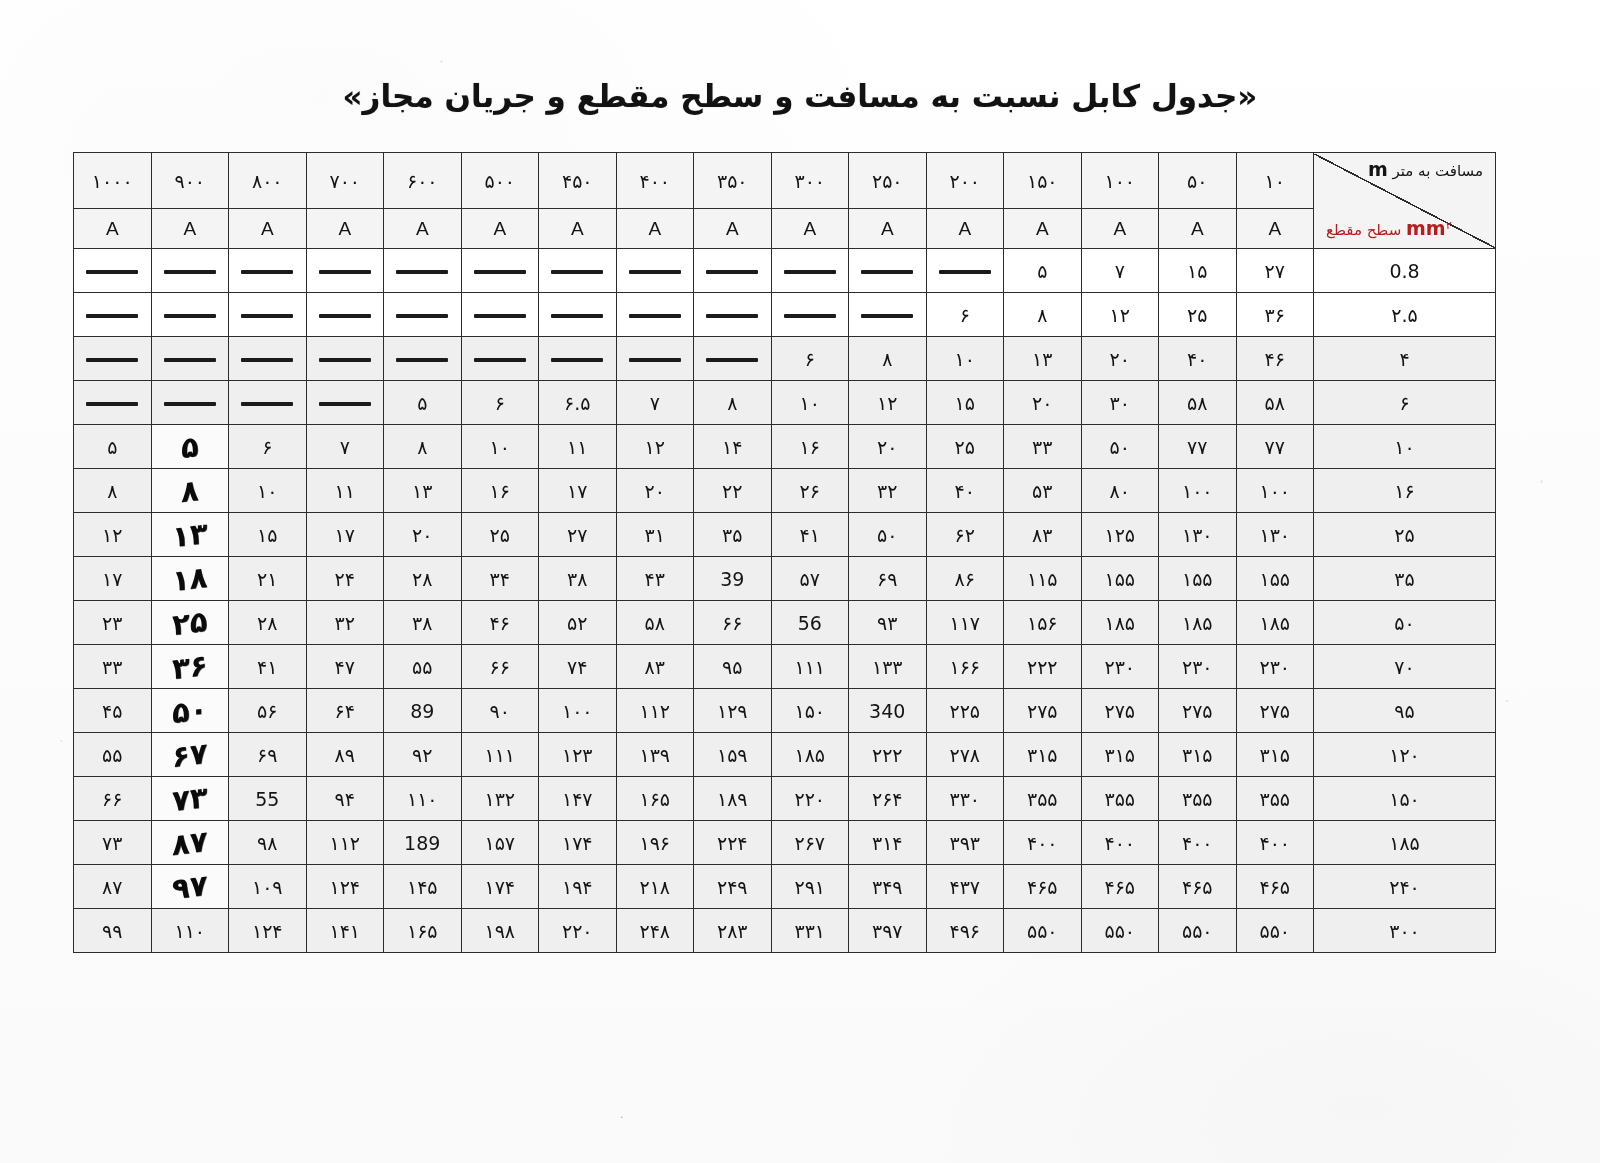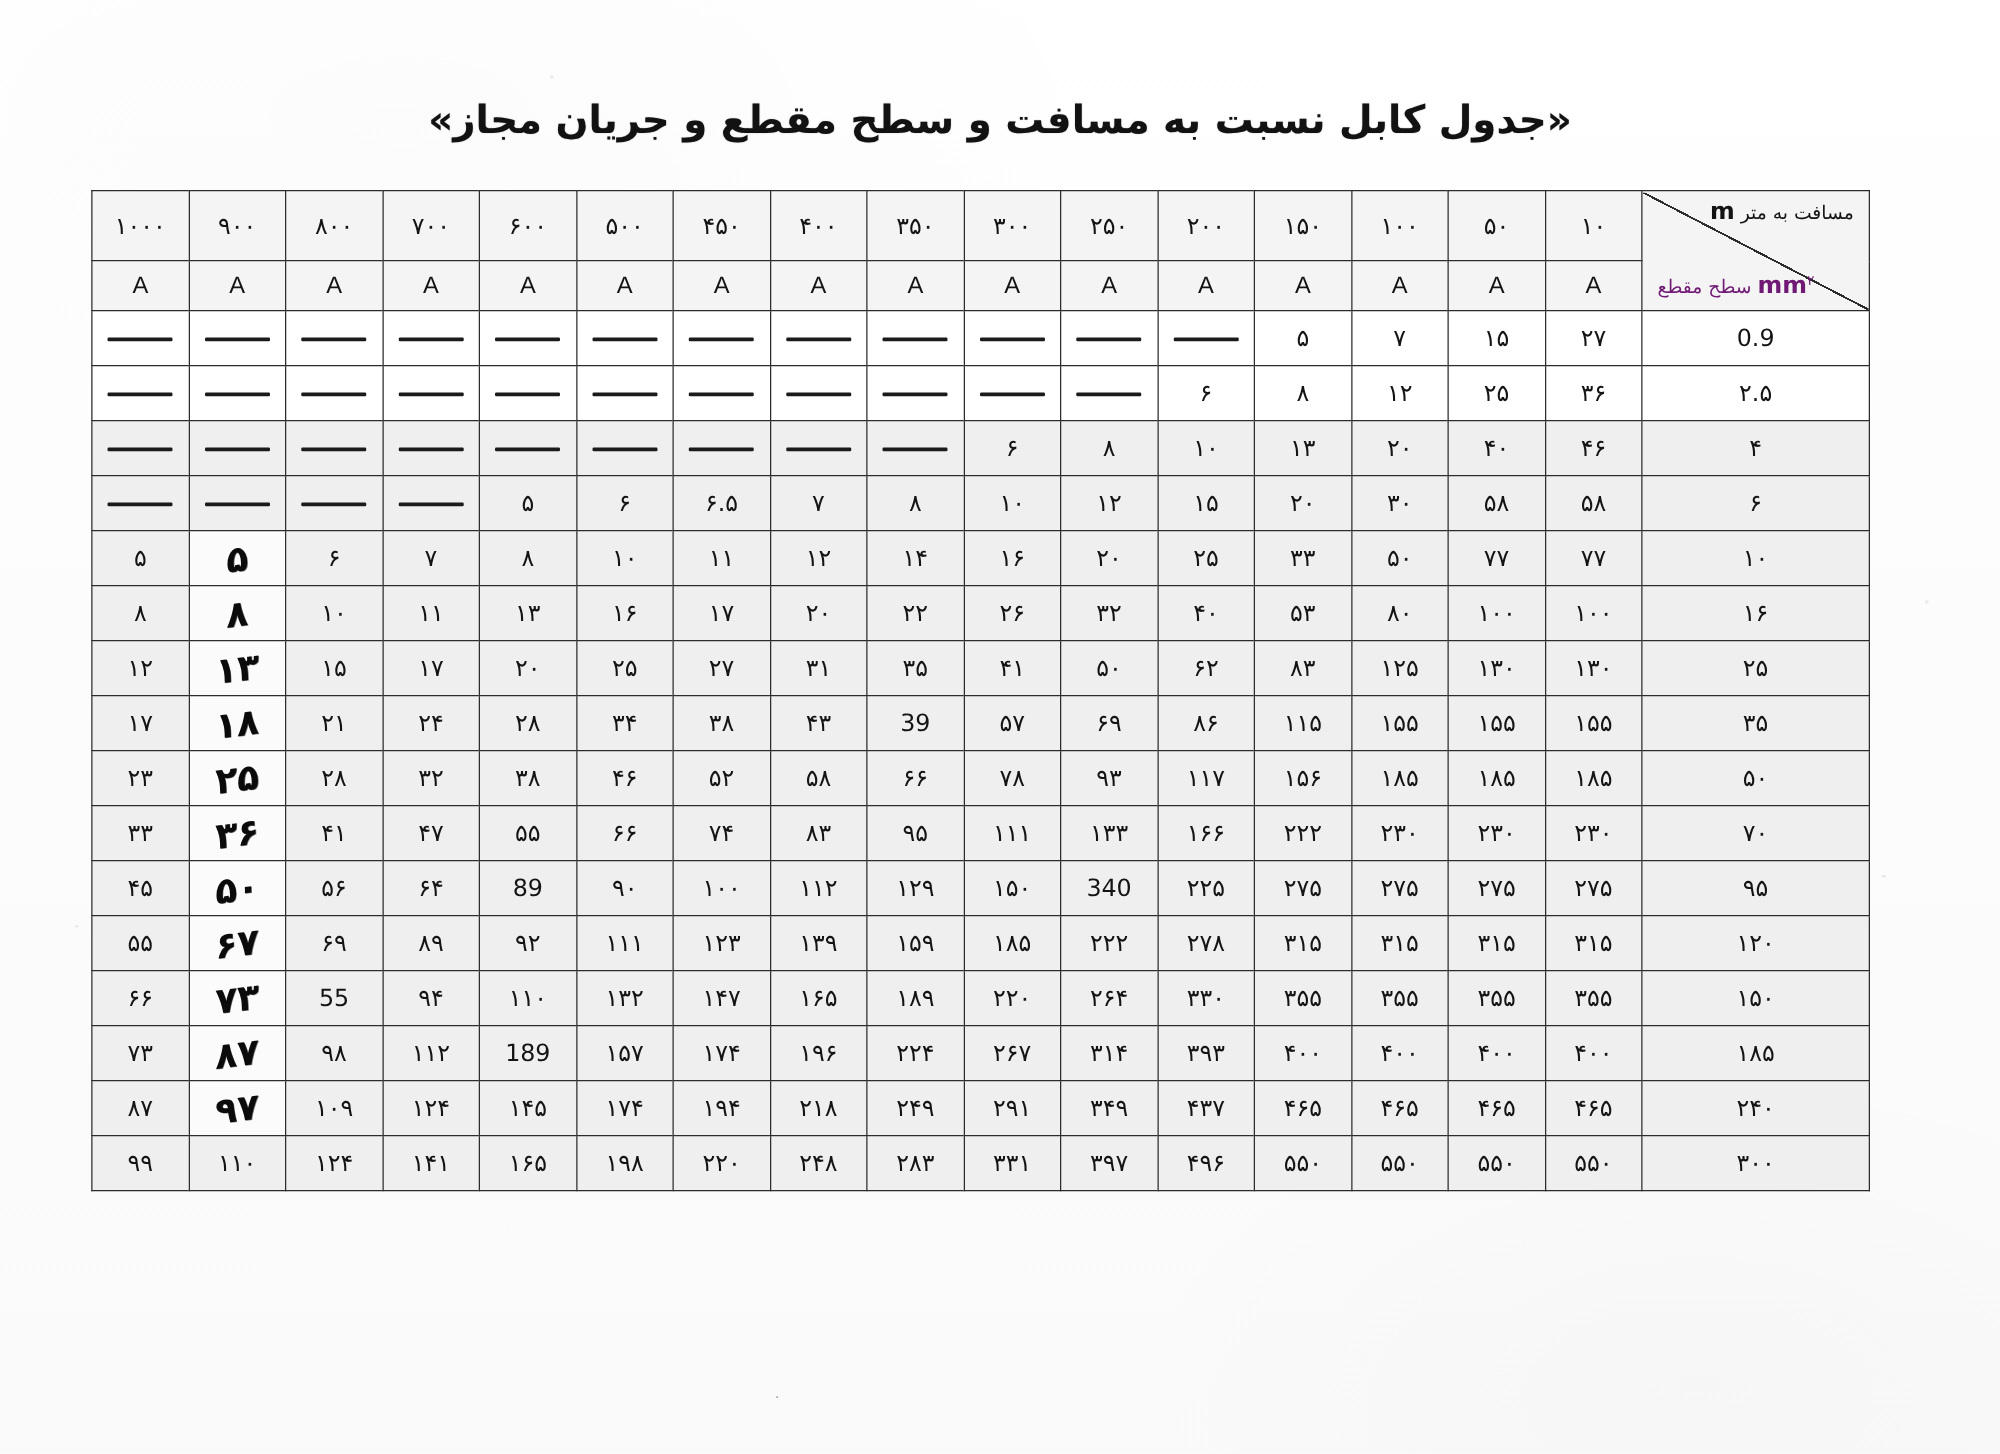--- a/index.html
+++ b/index.html
@@ -107,21 +107,21 @@
     font-size: 15px;
     color: #141414;
     direction: rtl;
     white-space: nowrap;
   }
   .corner-bot {
     position: absolute;
     bottom: 9px;
     left: 12px;
     font-size: 15px;
-    color: #701a75;
+    color: #b91c1c;
     direction: rtl;
     white-space: nowrap;
     margin-top: 12px;
   }
   .corner-bot .unit, .corner-top .unit {
     font-size: 19px;
     font-weight: bold;
   }
   .sup {
     font-size: 11px;
@@ -255,21 +255,21 @@
             <th class="amp-head">A</th>
             <th class="amp-head">A</th>
             <th class="amp-head">A</th>
             <th class="amp-head">A</th>
             <th class="amp-head">A</th>
             <th class="amp-head">A</th>
           </tr>
       </thead>
       <tbody>
           <tr class="data-row row-light">
-            <td class="rowlabel">0.9</td>
+            <td class="rowlabel">0.8</td>
             <td>۲۷</td>
             <td>۱۵</td>
             <td>۷</td>
             <td>۵</td>
             <td><span class="dash"></span></td>
             <td><span class="dash"></span></td>
             <td><span class="dash"></span></td>
             <td><span class="dash"></span></td>
             <td><span class="dash"></span></td>
             <td><span class="dash"></span></td>
@@ -414,21 +414,21 @@
             <td>۱۷</td>
           </tr>
           <tr class="data-row row-gray">
             <td class="rowlabel">۵۰</td>
             <td>۱۸۵</td>
             <td>۱۸۵</td>
             <td>۱۸۵</td>
             <td>۱۵۶</td>
             <td>۱۱۷</td>
             <td>۹۳</td>
-            <td>۷۸</td>
+            <td>56</td>
             <td>۶۶</td>
             <td>۵۸</td>
             <td>۵۲</td>
             <td>۴۶</td>
             <td>۳۸</td>
             <td>۳۲</td>
             <td>۲۸</td>
             <td class="hand-cell"><span class="hand">۲۵</span></td>
             <td>۲۳</td>
           </tr>

